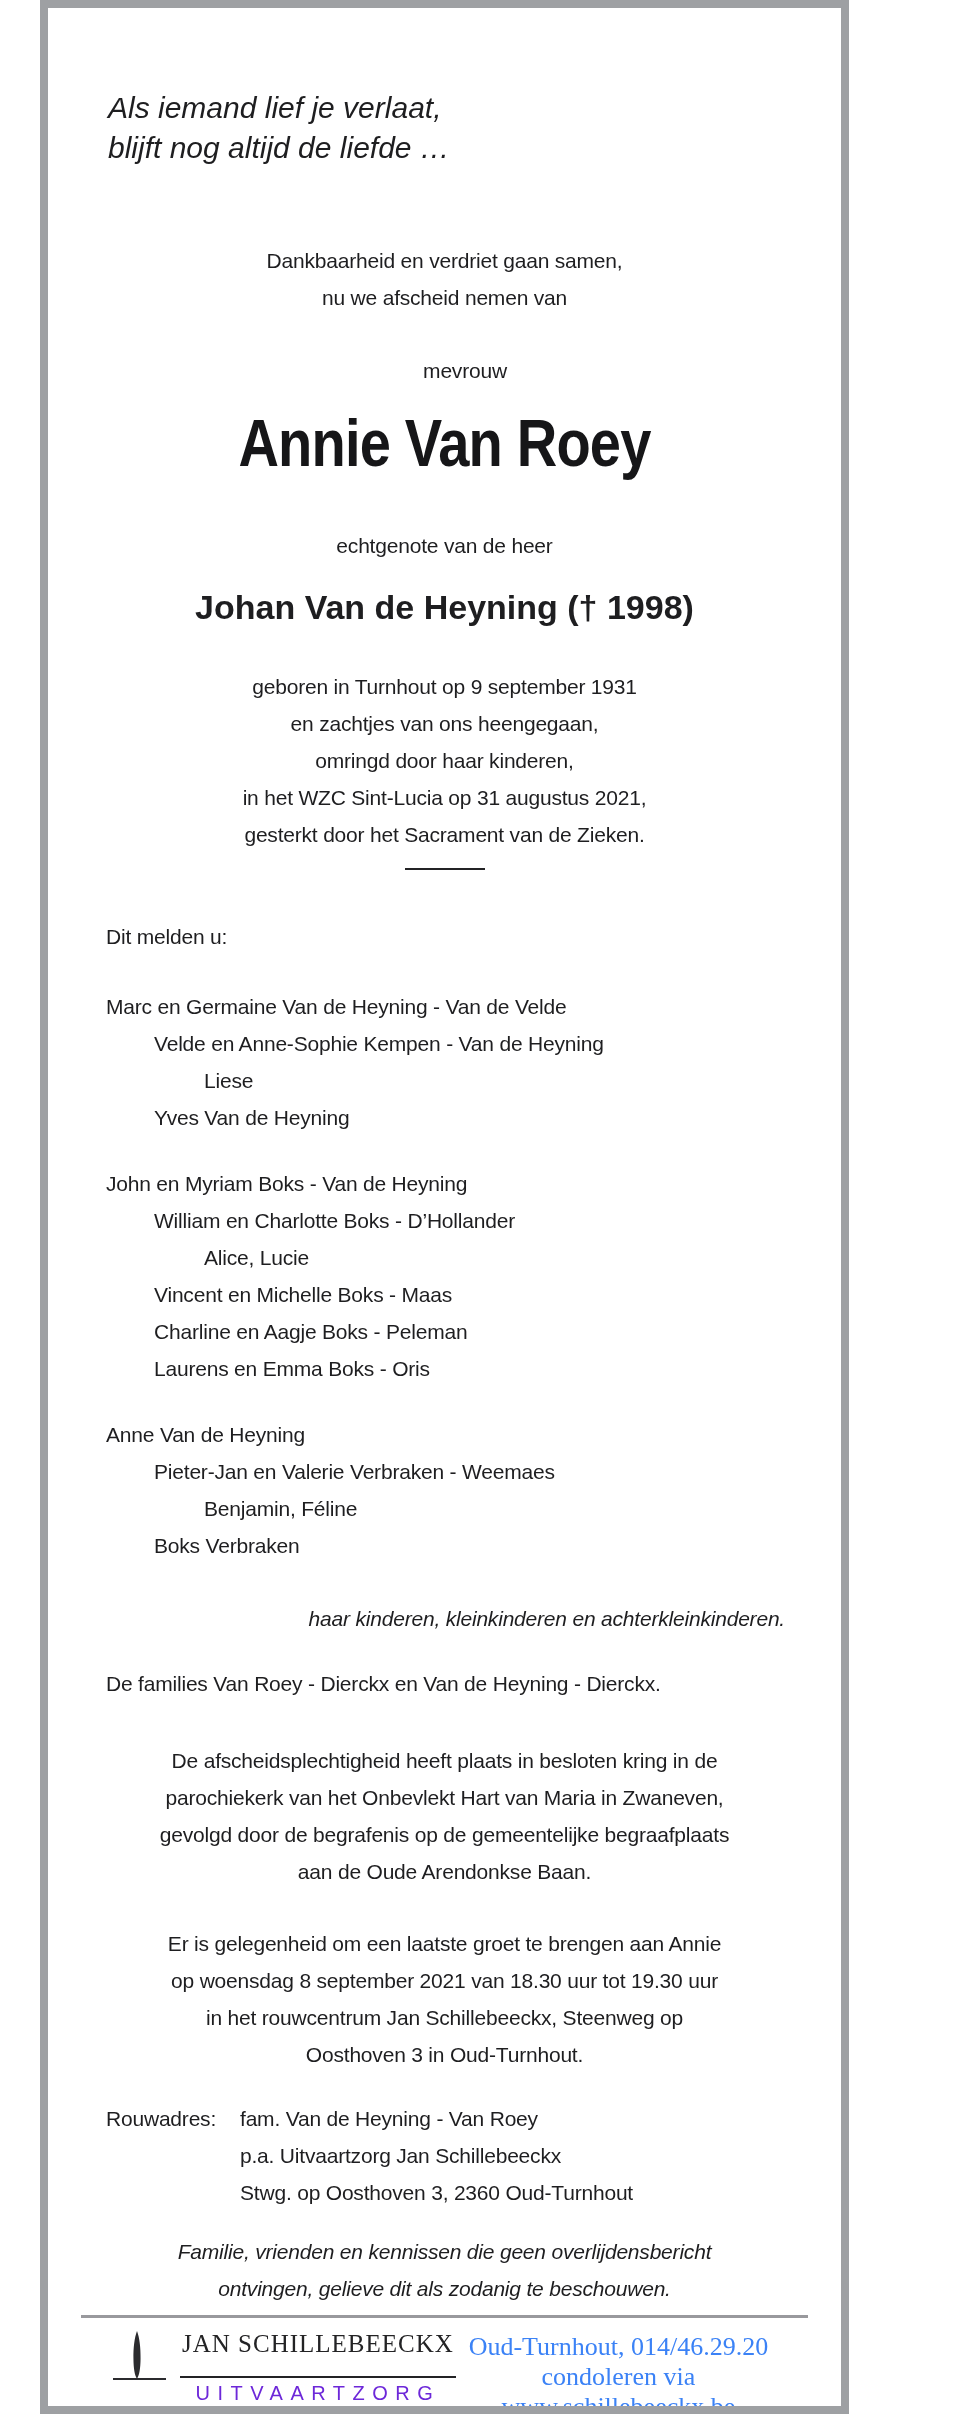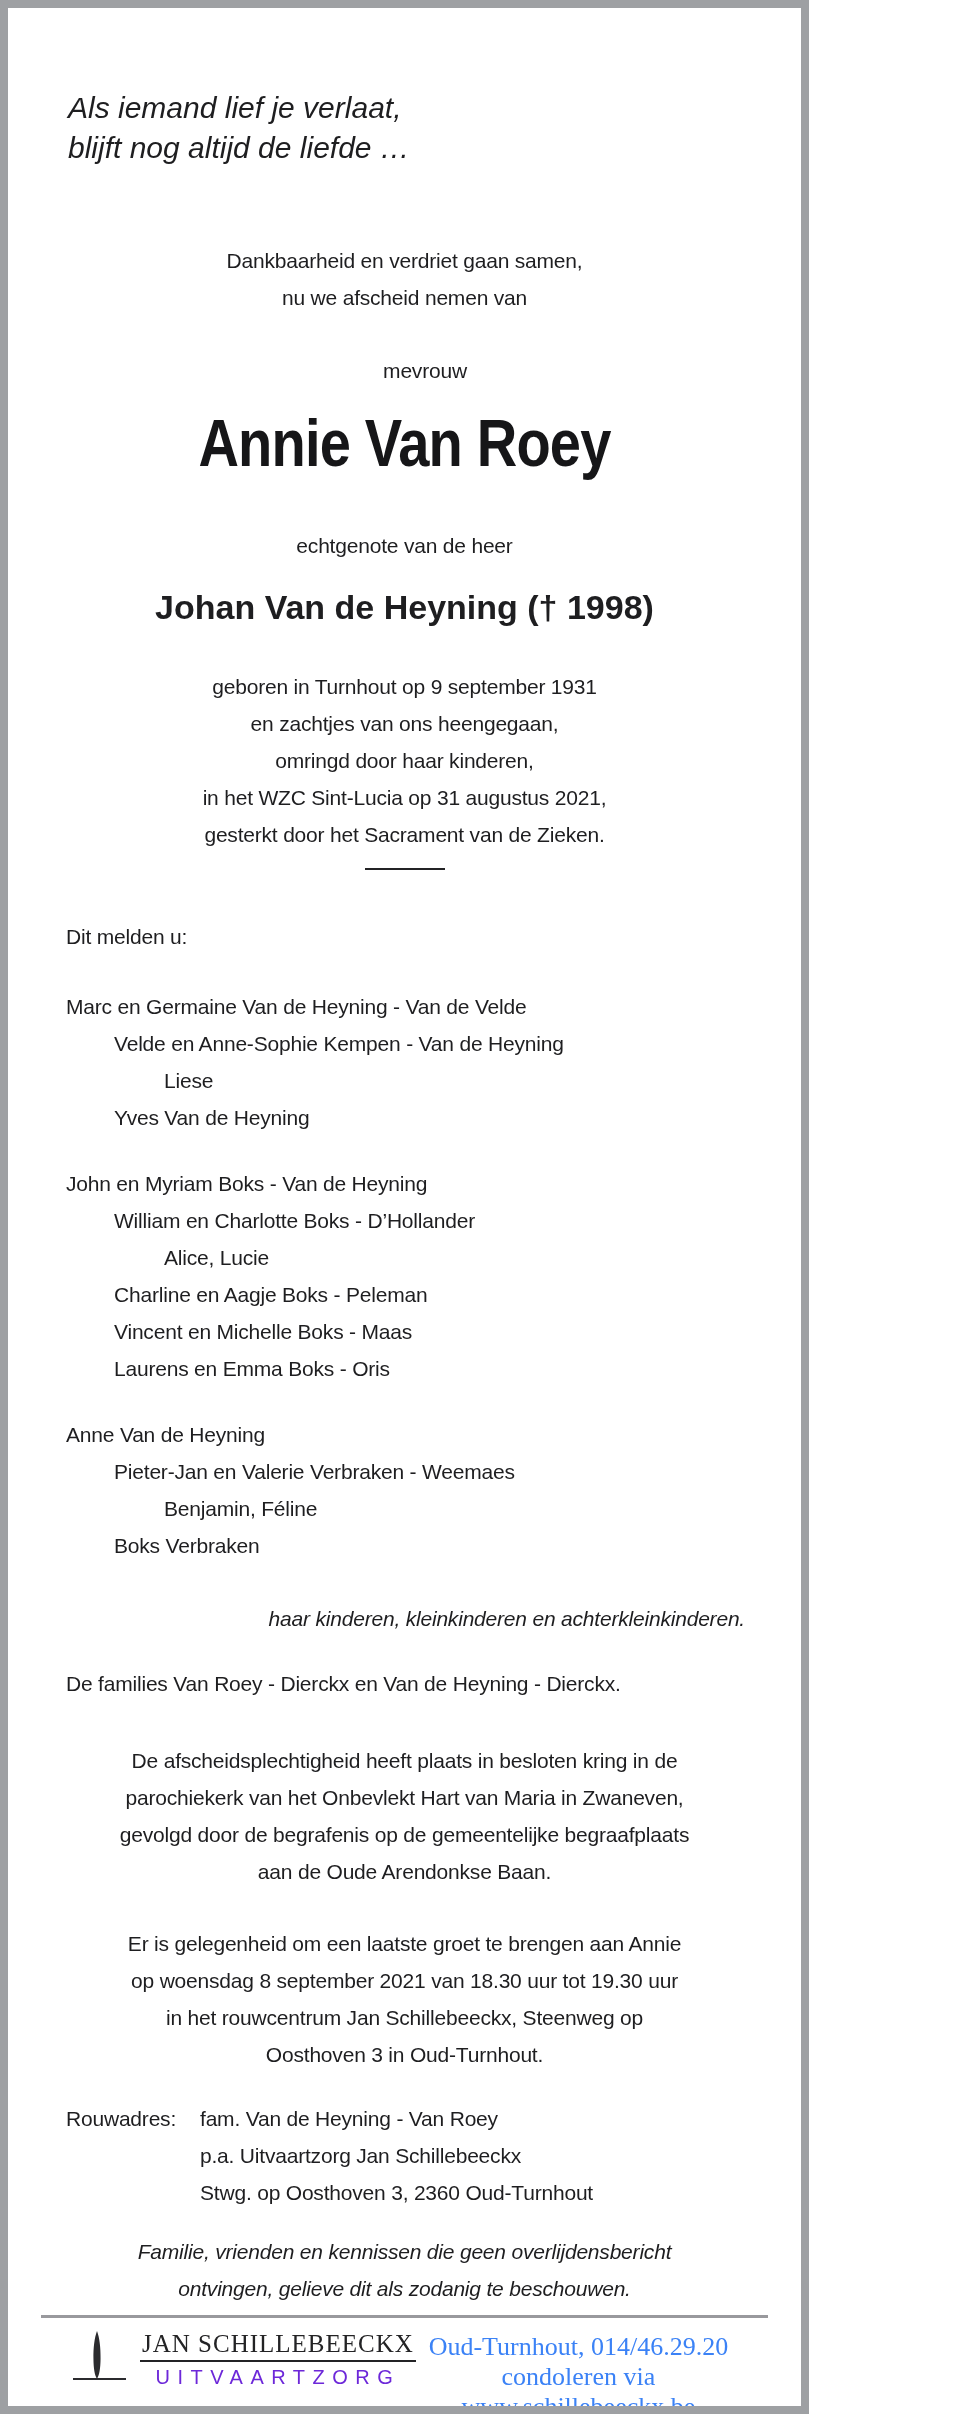--- a/index.html
+++ b/index.html
@@ -5,20 +5,21 @@
   html,body{margin:0;padding:0;background:#ffffff;}
   .page{
     width:809px;height:2414px;
     box-sizing:border-box;
     background:#ffffff;
     border:8px solid #9ea0a3;
     position:relative;
     overflow:hidden;
     font-family:"Liberation Sans",sans-serif;
     color:#1e1e20;
+    margin-left:40px;
   }
   .txt{font-size:21px;line-height:37px;letter-spacing:-0.2px;}
   .center{text-align:center;}
 
   .quote{margin:80px 0 0 60px;font-style:italic;font-size:30px;line-height:40px;}
 
   .cross{position:absolute;left:867px;top:62px;width:53px;height:95px;}
   .cross .bar-v{position:absolute;left:23px;top:0;width:7px;height:95px;background:#1d1d1f;}
   .cross .bar-h{position:absolute;left:0;top:28px;width:53px;height:7px;background:#1d1d1f;}
 
@@ -57,21 +58,21 @@
   .footer{margin-top:10px;height:78px;padding:0 60px 0 58px;display:flex;justify-content:space-between;align-items:flex-start;}
   .logo{display:flex;}
   .tree-col{position:relative;width:74px;height:64px;flex:none;}
   .tree-svg{position:absolute;left:21px;top:2px;}
   .tree-base{position:absolute;left:7px;top:50px;width:53px;height:2px;background:#2b2b2e;}
   .brand-col{display:inline-block;text-align:center;margin-top:3px;}
   .brand{
     font-family:"Liberation Serif",serif;
     font-size:25px;line-height:25px;letter-spacing:1px;
     color:#232325;display:inline-block;
-    border-bottom:2px solid #232325;padding:0 2px 4px;
+    border-bottom:2px solid #232325;padding:0 2px 20px;
     white-space:nowrap;
   }
   .brand-sub{margin-top:4px;font-size:20px;letter-spacing:7.5px;color:#6d28d9;white-space:nowrap;}
   .contact{margin-top:4px;font-family:"Liberation Serif",serif;font-size:26px;line-height:30px;text-align:center;color:#3b82f6;}
 </style>
 </head>
 <body>
 
 <div class="page">
 
@@ -114,22 +115,22 @@
     <div class="ind-0">Marc en Germaine Van de Heyning - Van de Velde</div>
     <div class="ind-1">Velde en Anne-Sophie Kempen - Van de Heyning</div>
     <div class="ind-2">Liese</div>
     <div class="ind-1">Yves Van de Heyning</div>
   </div>
 
   <div class="group txt">
     <div class="ind-0">John en Myriam Boks - Van de Heyning</div>
     <div class="ind-1">William en Charlotte Boks - D’Hollander</div>
     <div class="ind-2">Alice, Lucie</div>
+    <div class="ind-1">Vincent en Michelle Boks - Maas</div>
     <div class="ind-1">Charline en Aagje Boks - Peleman</div>
-    <div class="ind-1">Vincent en Michelle Boks - Maas</div>
     <div class="ind-1">Laurens en Emma Boks - Oris</div>
   </div>
 
   <div class="group txt">
     <div class="ind-0">Anne Van de Heyning</div>
     <div class="ind-1">Pieter-Jan en Valerie Verbraken - Weemaes</div>
     <div class="ind-2">Benjamin, Féline</div>
     <div class="ind-1">Boks Verbraken</div>
   </div>
 

